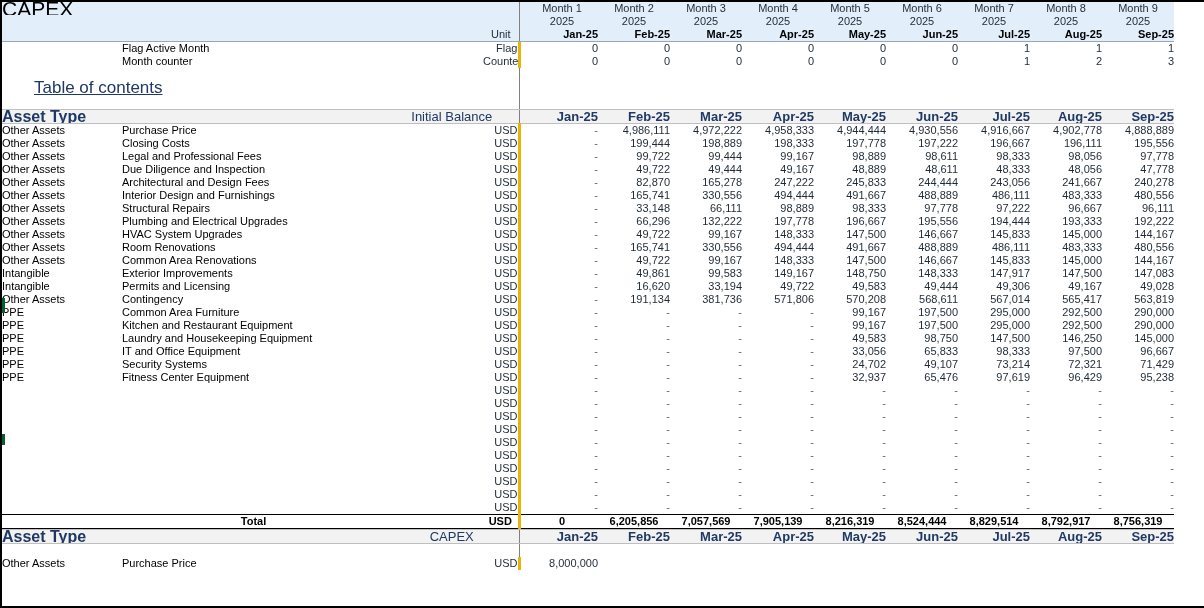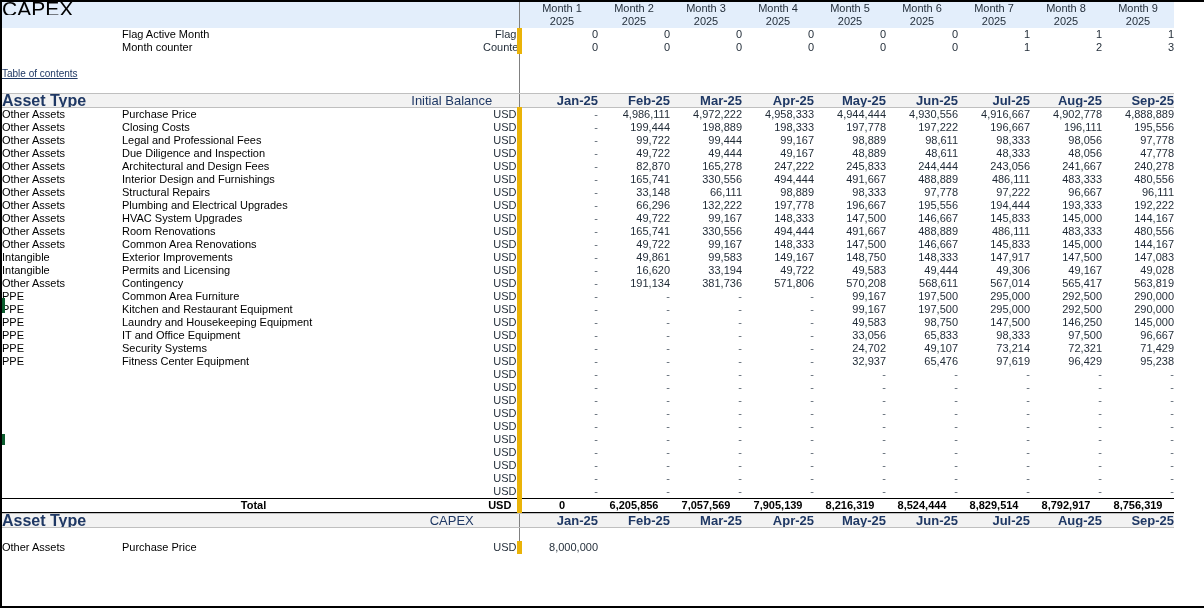--- a/index.html
+++ b/index.html
@@ -69,21 +69,22 @@
     font-size: 11px;
     font-weight: bold;
   }
   .vline-l { border-left: 1px solid #808080; }
   .banner-underline td { border-bottom: 1px solid #9aa7b4; }
 
   
   .toc a {
     color: #1f3864;
     text-decoration: underline;
-    font-size: 10px;
+    font-size: 17px;
+    margin-left: 32px;
   }
 
   
   .sect-band td {
     background: #f2f2f2;
     height: 19px;
     line-height: 19px;
     border-top: 1px solid #bfbfbf;
     border-bottom: 1px solid #bfbfbf;
   }
@@ -116,21 +117,21 @@
     font-weight: bold;
     color: #000000;
     border-top: 1px solid #000000;
     border-bottom: 1px solid #000000;
     text-align: center;
   }
 
   .blankline { height: 9px; line-height: 9px; }
   .blankline2 { height: 11px; line-height: 11px; }
 
-  .unitcol-border { border-right: 5px solid #eab308; }
+  .unitcol-border { border-right: 3px solid #eab308; }
 
   
   #greentick {
     position: absolute;
     left: 0px;
     top: 296px;
     width: 3px;
     height: 15px;
     background: #0b5c2e;
   }
@@ -192,20 +193,34 @@
       <td class="banner-bg txt-r hdr-txt">2025</td>
       <td class="banner-bg txt-r hdr-txt">2025</td>
       <td class="banner-bg txt-r hdr-txt">2025</td>
       <td class="banner-bg txt-r hdr-txt">2025</td>
       <td class="banner-bg txt-r hdr-txt">2025</td>
       <td class="banner-bg txt-r hdr-txt">2025</td>
       <td class="banner-bg txt-r hdr-txt">2025</td>
       <td class="banner-bg txt-r hdr-txt">2025</td>
     </tr>
 
+    <tr class="banner-underline">
+      <td class="banner-bg" colspan="3"></td>
+      <td class="banner-bg txt-r hdr-txt">Unit</td>
+      <td class="banner-bg vline-l"></td>
+      <td class="banner-bg txt-r hdr-bold">Jan-25</td>
+      <td class="banner-bg txt-r hdr-bold">Feb-25</td>
+      <td class="banner-bg txt-r hdr-bold">Mar-25</td>
+      <td class="banner-bg txt-r hdr-bold">Apr-25</td>
+      <td class="banner-bg txt-r hdr-bold">May-25</td>
+      <td class="banner-bg txt-r hdr-bold">Jun-25</td>
+      <td class="banner-bg txt-r hdr-bold">Jul-25</td>
+      <td class="banner-bg txt-r hdr-bold">Aug-25</td>
+      <td class="banner-bg txt-r hdr-bold">Sep-25</td>
+    </tr>
   </tbody>
     </table>
 
   <table class="grid" id="flag-table">
     <colgroup>
       <col class="c-asset">
         <col class="c-item">
         <col class="c-spacer">
         <col class="c-unit">
         <col class="c-gap">

